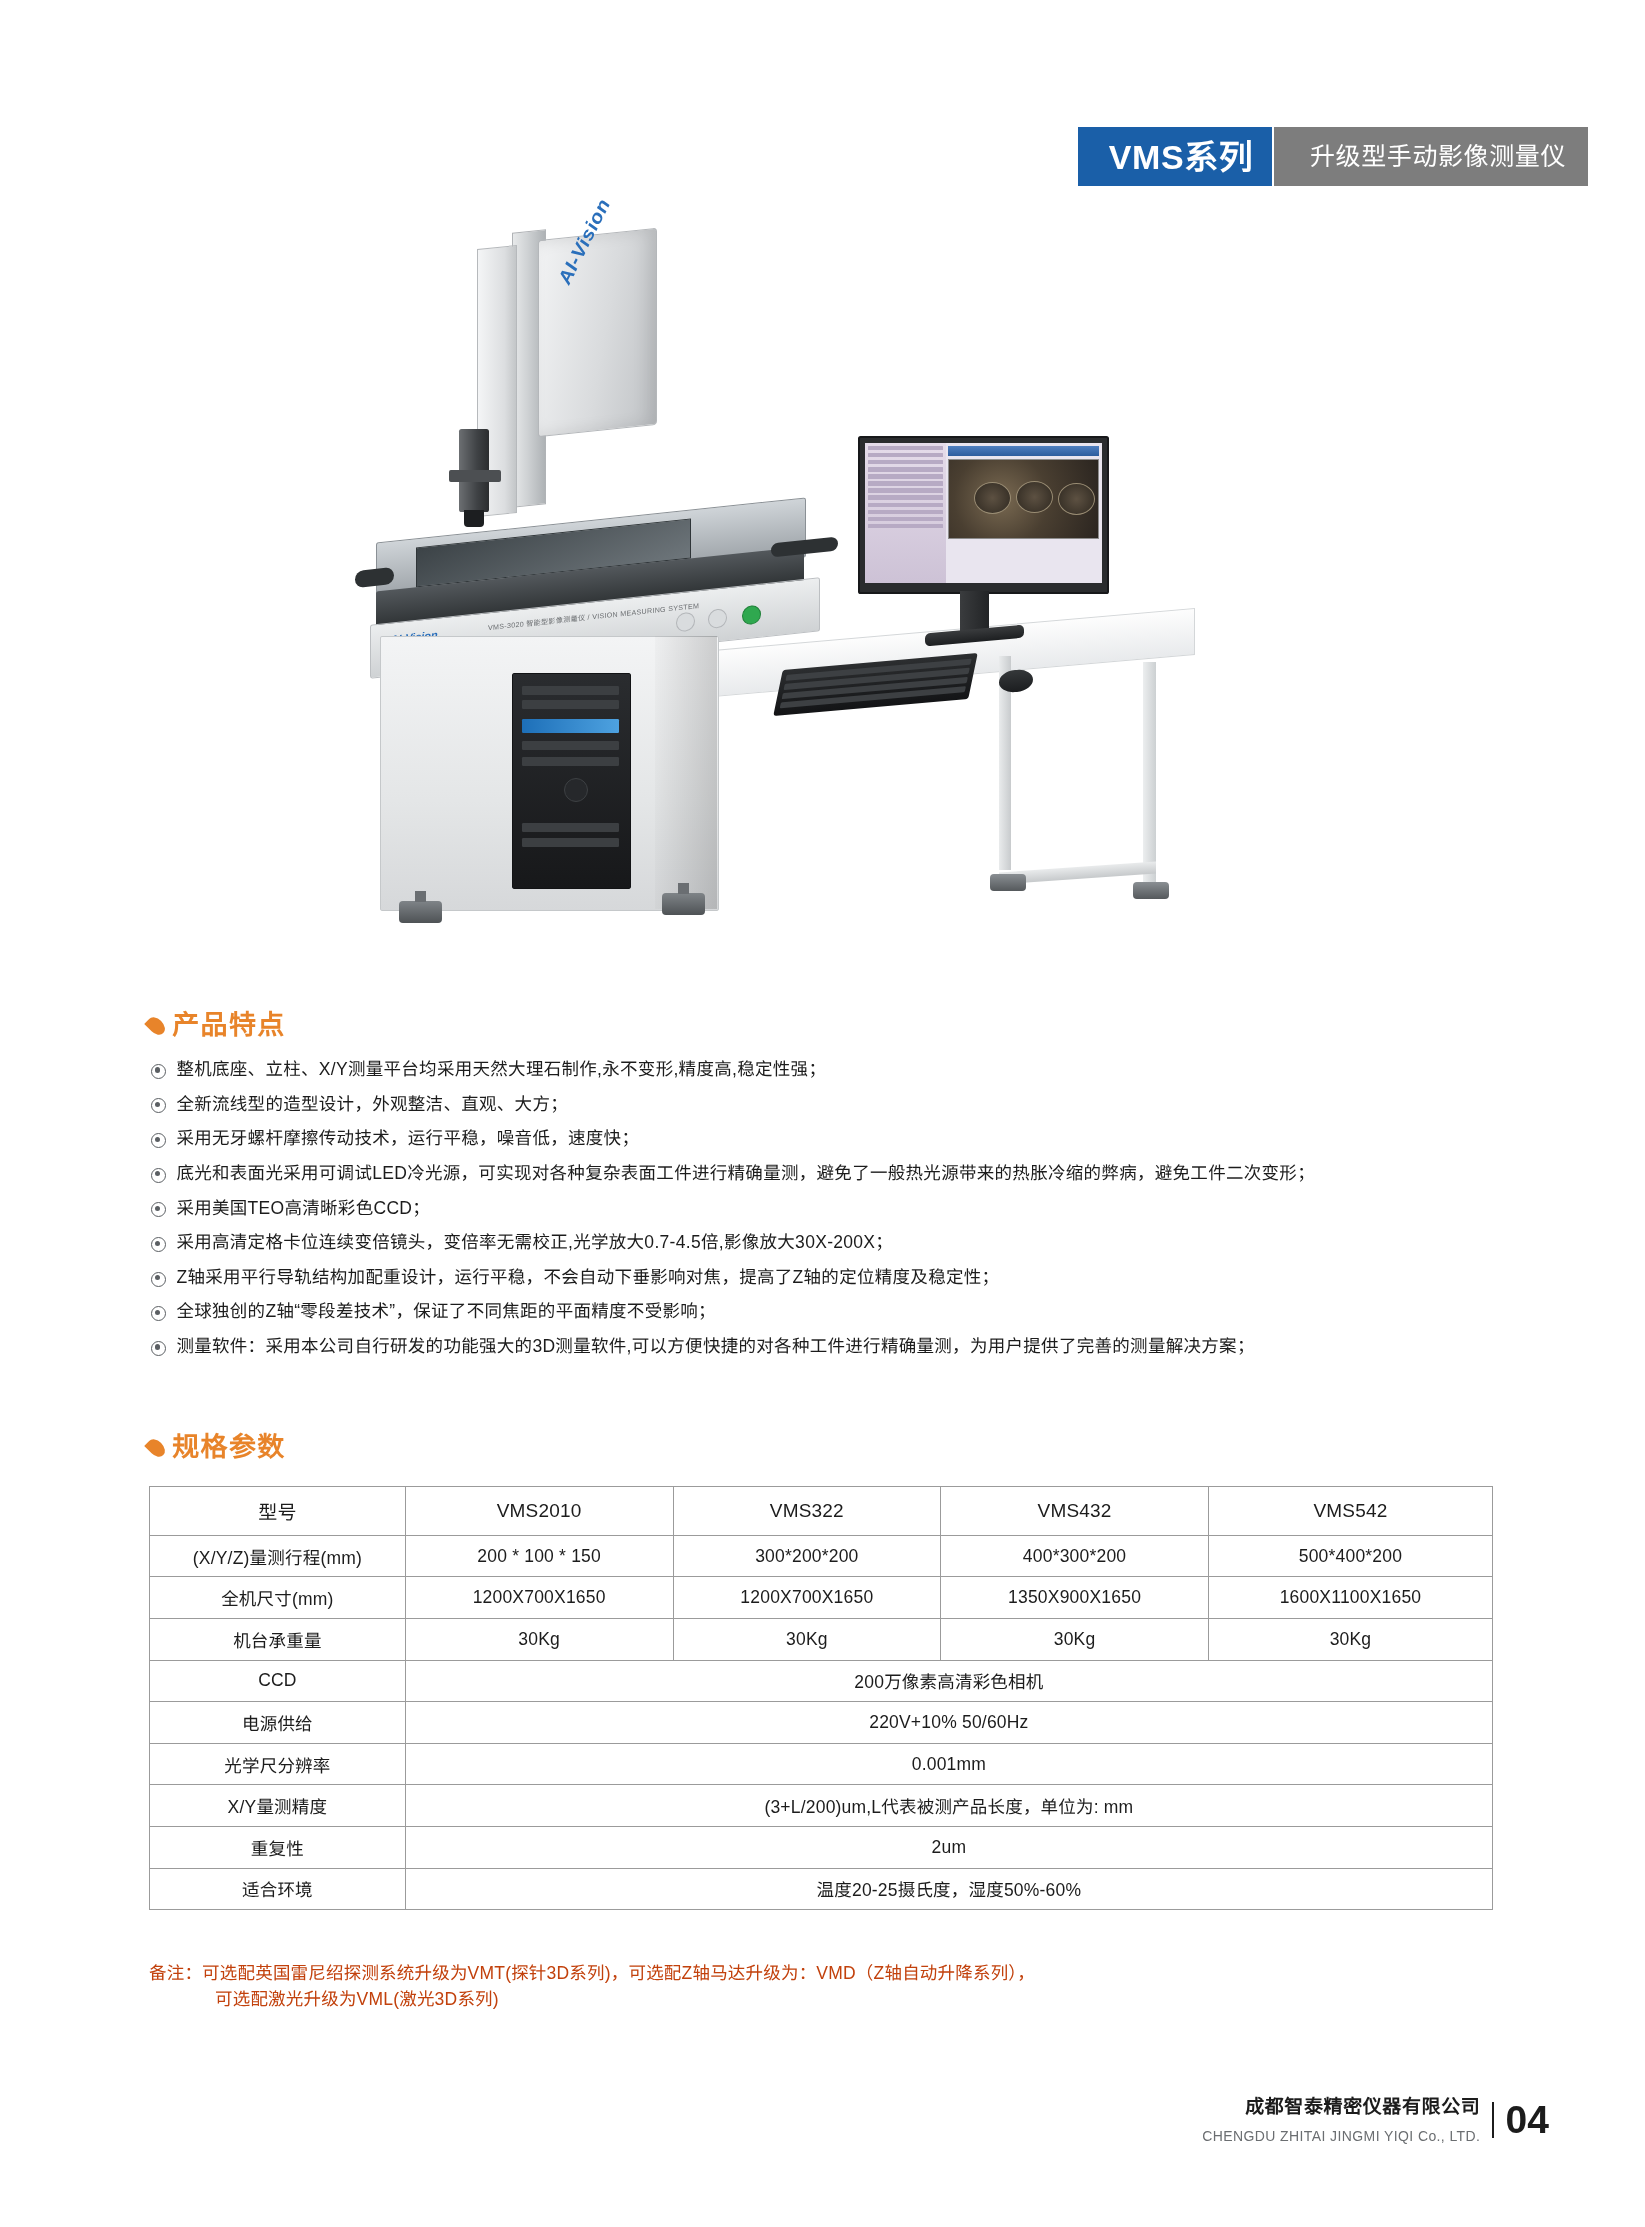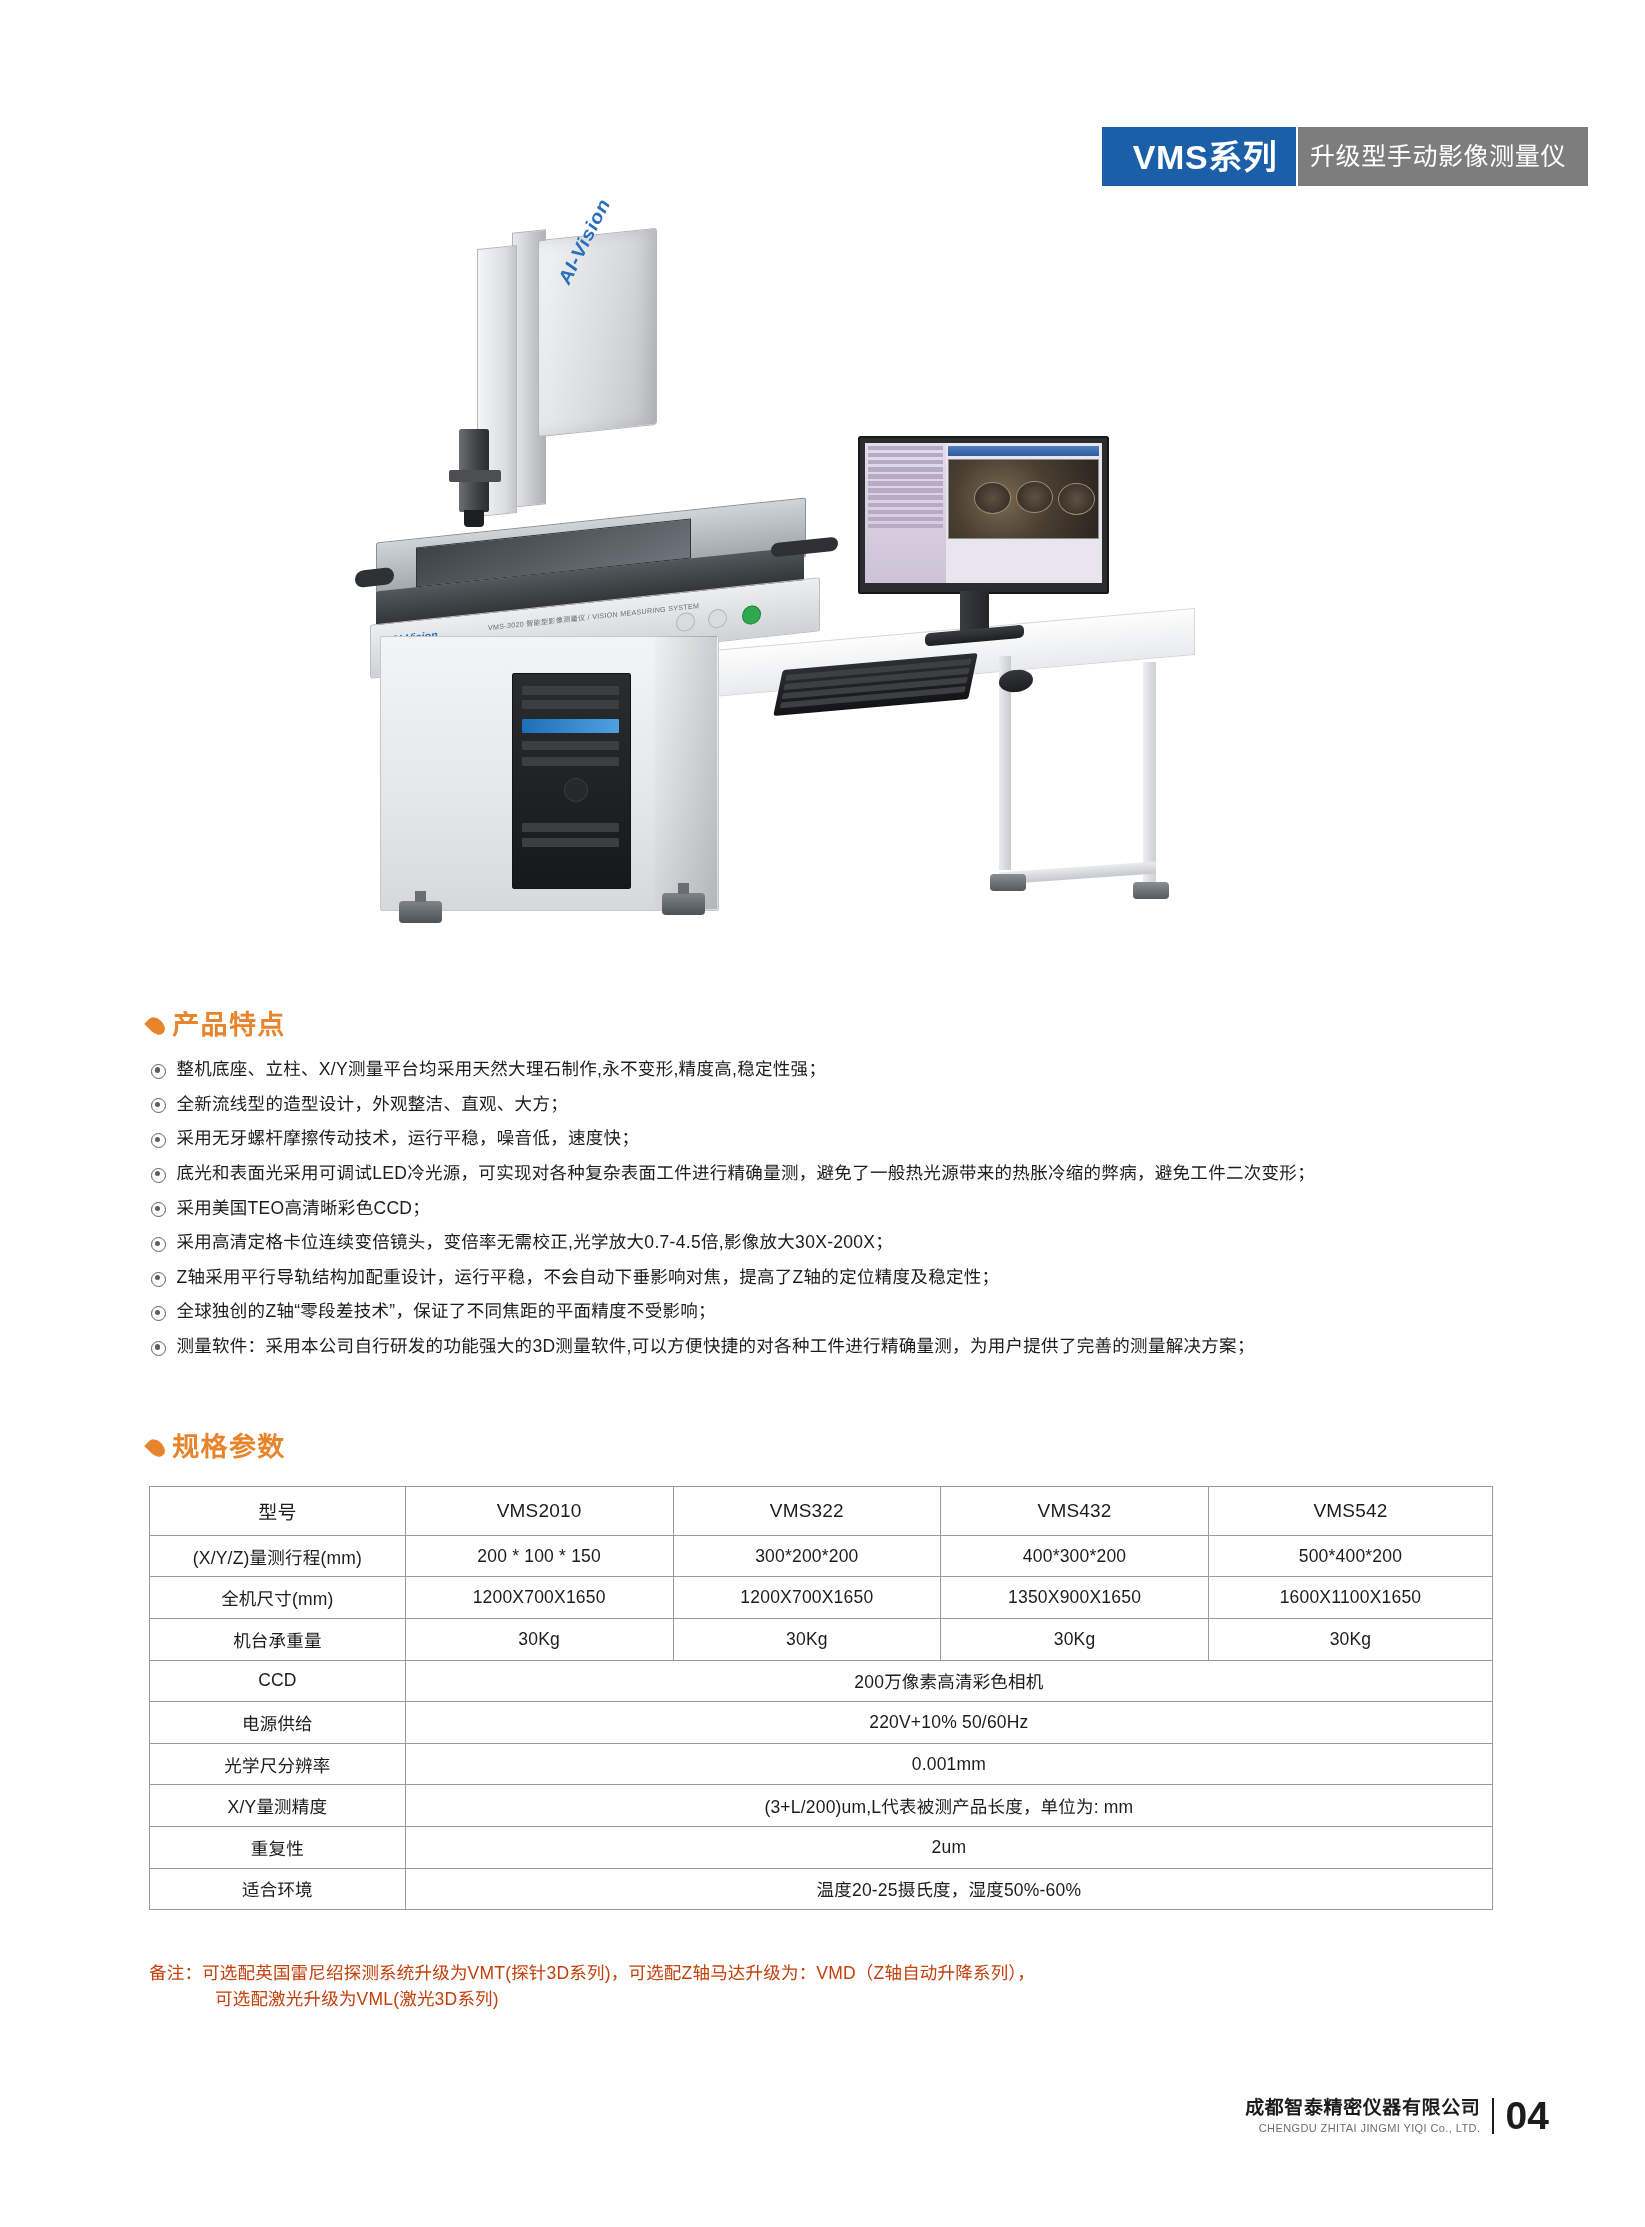--- a/index.html
+++ b/index.html
@@ -46,21 +46,21 @@
     color: #ffffff;
     font-size: 34px;
     font-weight: bold;
     letter-spacing: 0.6px;
     line-height: 1;
   }
   .banner-gray {
     background: #7d7d7d;
     display: flex;
     align-items: center;
-    padding: 0 22px 0 13px;
+    padding: 0 22px 0 37px;
   }
   .banner-gray .subtitle {
     color: #ffffff;
     font-size: 25px;
     letter-spacing: 0.6px;
     line-height: 1;
   }
 
   
   .photo-area {
@@ -577,24 +577,24 @@
     text-align: right;
   }
   .footer-cn {
     font-size: 19px;
     font-weight: bold;
     color: #1c1c1c;
     letter-spacing: 0.6px;
     line-height: 1.2;
   }
   .footer-en {
-    font-size: 11px;
+    font-size: 14px;
     color: #6b6e71;
     letter-spacing: 0.4px;
-    margin-top: 2px;
+    margin-top: 9px;
   }
   .footer-divider {
     width: 1.9px;
     height: 36px;
     background: #1c1c1c;
   }
   .footer-page {
     font-size: 39px;
     font-weight: bold;
     color: #1c1c1c;

